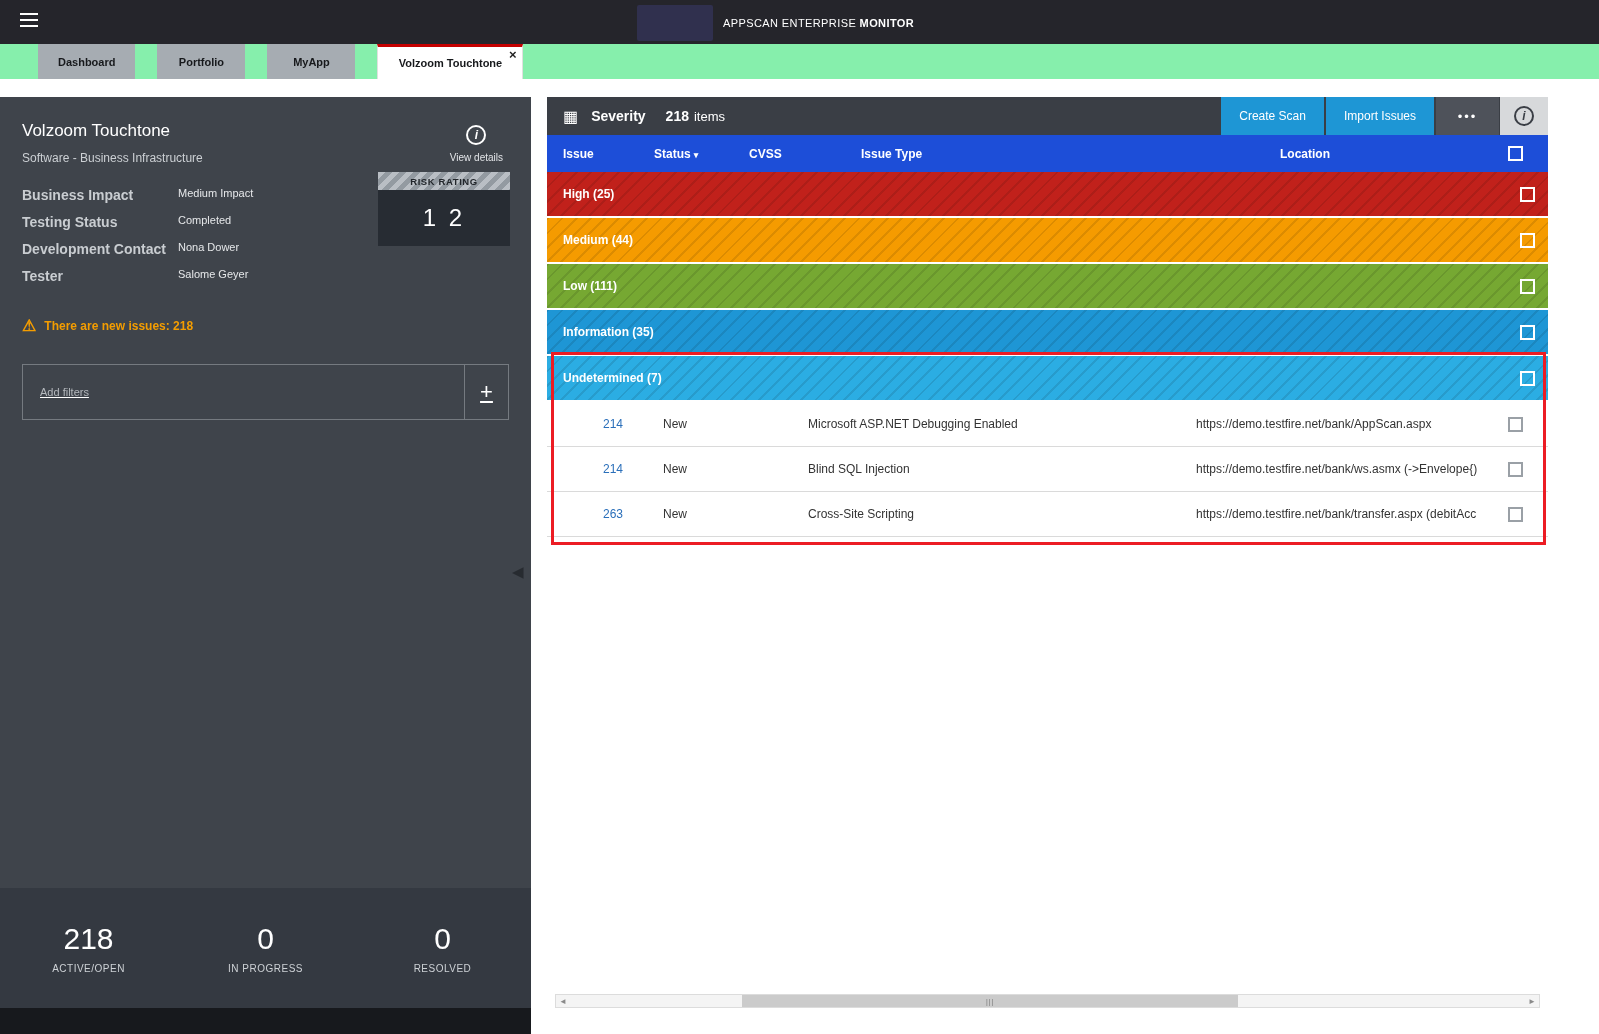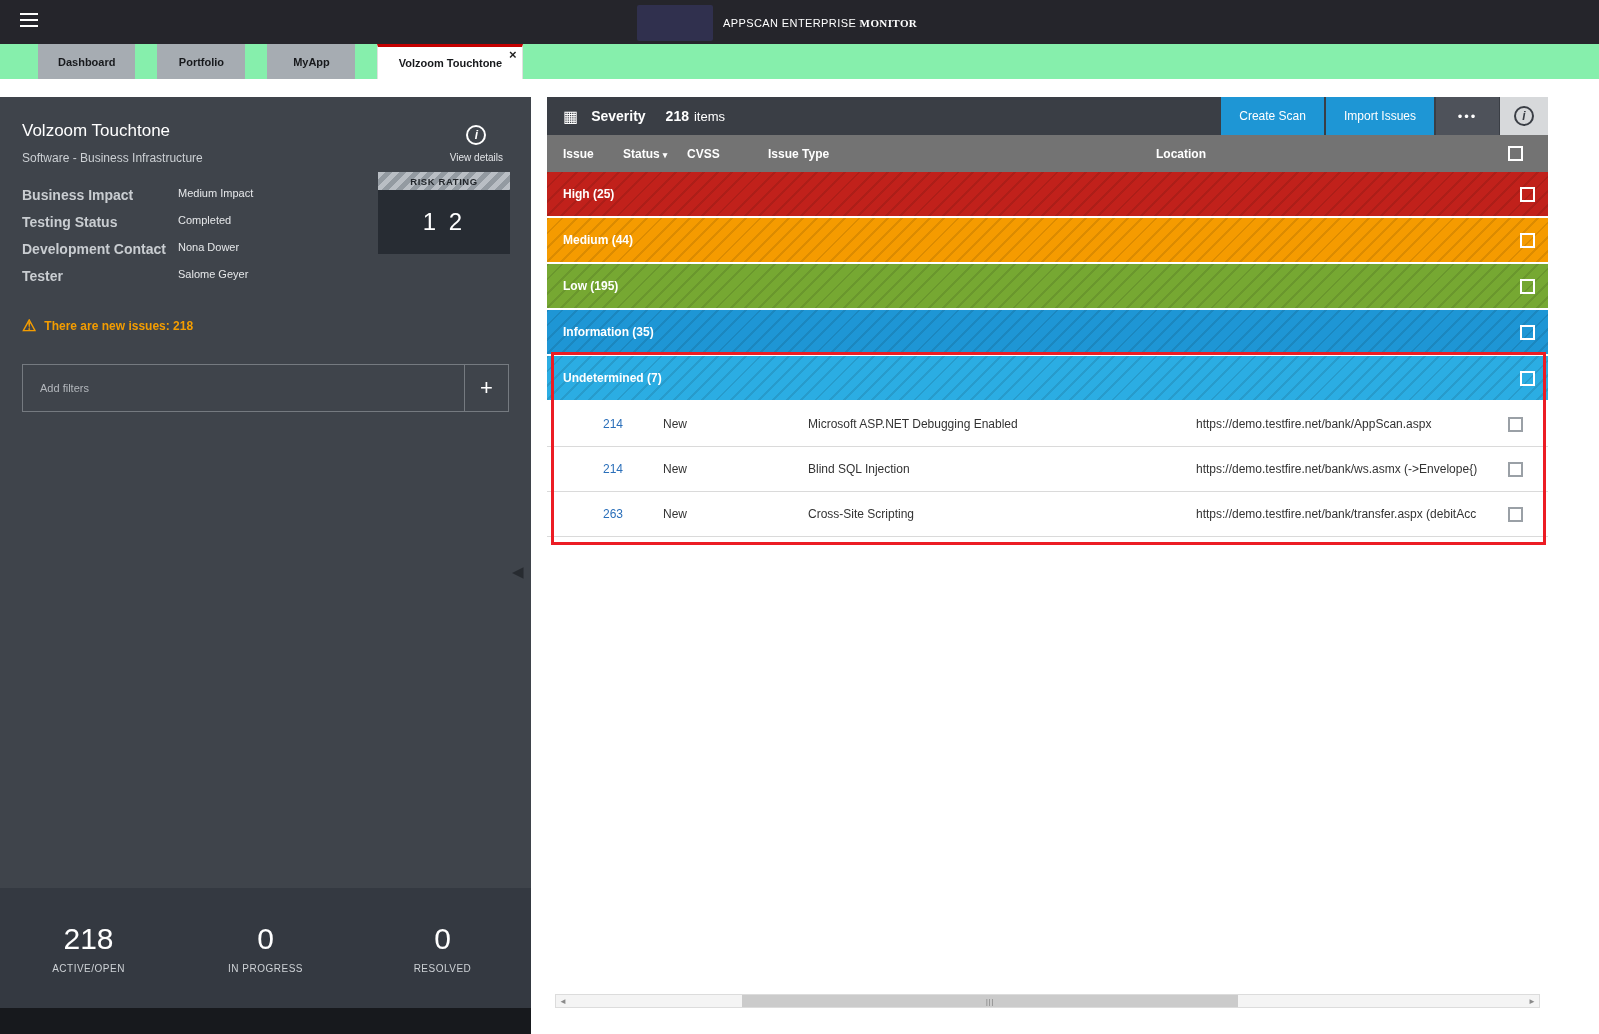--- a/index.html
+++ b/index.html
@@ -6,21 +6,21 @@
   body { font-family:"Liberation Sans", sans-serif; background:#ffffff; }
   .screen { position:relative; width:1599px; height:1034px; background:#ffffff; overflow:hidden; }
 
   
   .topbar { position:absolute; top:0; left:0; right:0; height:44px; background:#25252b; }
   .hamburger { position:absolute; left:20px; top:13px; width:20px; cursor:pointer; }
   .hamburger span { display:block; height:2px; background:#fff; margin-bottom:4px; width:18px; }
   .brand { position:absolute; left:637px; top:4px; height:38px; display:flex; align-items:center; gap:10px; }
   .logo-block { width:76px; height:36px; background:#30304e; border-radius:2px; }
   .brand-text { color:#fff; font-size:11px; letter-spacing:.4px; white-space:nowrap; }
-  .brand-text b { font-weight:700;font-family:Liberation Serif, serif; }
+  .brand-text b { font-weight:700; }
 
   
   .tabbar { position:absolute; top:44px; left:0; right:0; height:35px; background:#86efac; display:flex; padding-left:38px; gap:22px; }
   .tab { background:#a6acb2; min-width:88px; padding:0 20px; display:flex; align-items:center; justify-content:center; font-size:11px; font-weight:700; color:#17191c; cursor:pointer; }
   .tab.active { background:#fff; border-top:3px solid #c40000; border-left:1px solid #e0e0e0; border-right:1px solid #e0e0e0; position:relative; min-width:146px; }
   .tab-close { position:absolute; top:1px; right:6px; font-size:13px; font-weight:700; color:#222; line-height:13px; cursor:pointer; }
 
   
   .left-panel { position:absolute; top:97px; left:0; width:531px; bottom:0; background:#3f444b; color:#fff; }
   .panel-head { display:flex; justify-content:space-between; padding:24px 22px 0 22px; }
@@ -29,24 +29,24 @@
   .view-details { display:flex; flex-direction:column; align-items:center; gap:7px; padding-top:4px; margin-right:6px; }
   .info-circle { width:20px; height:20px; border:2px solid #fff; border-radius:50%; display:flex; align-items:center; justify-content:center; font-size:12px; font-weight:700; font-style:italic; color:#fff; cursor:pointer; }
   .vd-label { font-size:10px; color:#e3e5e8; cursor:pointer; }
   .fields { margin:22px 22px 0 22px; width:340px; }
   .frow { display:grid; grid-template-columns:156px 1fr; margin-bottom:11px; }
   .flabel { font-size:14px; font-weight:600; color:#c9cdd1; }
   .fvalue { font-size:11px; color:#e6e8ea; }
   .risk { position:absolute; right:21px; top:75px; width:132px; }
   .risk-label { height:18px; display:flex; align-items:center; justify-content:center; font-size:9.5px; font-weight:700; letter-spacing:.6px; color:#22262b;
     background:repeating-linear-gradient(135deg,#b9bec4 0 5px,#939aa1 5px 10px); }
-  .risk-value { height:64px; background:#272c33; display:flex; align-items:center; justify-content:center; font-size:24px; color:#fff; letter-spacing:3px; }
+  .risk-value { height:56px; background:#272c33; display:flex; align-items:center; justify-content:center; font-size:24px; color:#fff; letter-spacing:3px; }
   .alert { margin:34px 22px 0 22px; display:flex; align-items:center; gap:8px; color:#f49d00; font-size:12px; font-weight:700; }
   .warn-icon { font-size:16px; line-height:16px; }
-  .filter-box { margin:30px 22px 16px 22px; height:48px; border:1px solid #757a80; display:flex; }
+  .filter-box { margin:30px 22px 16px 22px; height:56px; border:1px solid #757a80; display:flex;text-decoration:underline; }
   .filter-box input { flex:1; background:transparent; border:none; outline:none; color:#e8eaec; font-size:11px; padding:0 17px; font-family:"Liberation Sans",sans-serif; }
   .filter-box input::placeholder { color:#b4b8bd; }
   .filter-add { width:44px; border:none; border-left:1px solid #757a80; background:transparent; color:#fff; font-size:22px; font-weight:300; cursor:pointer; }
   .stats { position:absolute; left:0; right:0; bottom:26px; height:120px; background:#343941; display:flex; align-items:center; text-align:center; }
   .stat { flex:1; }
   .stat-num { font-size:30px; font-weight:400; color:#fff; }
   .stat-label { font-size:10px; color:#ced2d6; margin-top:7px; letter-spacing:.5px; }
   .panel-footer { position:absolute; left:0; right:0; bottom:0; height:26px; background:#17191d; }
   .collapse-handle { position:absolute; left:512px; top:563px; font-size:15px; color:#272b30; cursor:pointer; }
 
@@ -57,21 +57,21 @@
   .tb-title { font-size:14px; font-weight:700; margin-right:20px; }
   .tb-count { font-size:14px; font-weight:700; margin-right:5px; }
   .tb-items { font-size:13px; }
   .tb-actions { margin-left:auto; display:flex; align-self:stretch; }
   .btn-blue { border:none; background:#1e96d5; color:#fff; font-size:12px; padding:0 18px; margin-left:2px; cursor:pointer; font-family:"Liberation Sans",sans-serif;text-align:right; }
   .btn-more { border:none; background:#4e525a; color:#fff; width:63px; font-size:13px; letter-spacing:2px; margin-left:2px; cursor:pointer; }
   .tb-info { width:48px; background:#d7d9db; display:flex; align-items:center; justify-content:center; margin-left:1px; }
   .info-circle.dark { border-color:#3a3e45; color:#3a3e45; }
 
   .tgrid { display:grid; grid-template-columns:60px 64px 81px 388px 1fr 40px; align-items:center; padding-left:16px; }
-  .thead { height:37px; background:#737373; color:#fff; font-size:12px; font-weight:700; }
+  .thead { height:37px; background:#1d4ed8; color:#fff; font-size:12px; font-weight:700;gap:31px; }
   .sort { font-size:9px; margin-left:3px; }
 
   .grow { height:44px; margin-bottom:2px; display:flex; align-items:center; padding:0 13px 0 16px; color:#fff; font-size:12px; font-weight:700;
     background-image:repeating-linear-gradient(135deg, rgba(0,0,0,0.10) 0px, rgba(0,0,0,0.10) 2px, transparent 2px, transparent 10px); cursor:pointer; }
   .sev-high { background-color:#c1211b; }
   .sev-medium { background-color:#f59b00; }
   .sev-low { background-color:#76a832; }
   .sev-info { background-color:#1e96d5; }
   .sev-und { background-color:#2bade3; }
   .cb { width:15px; height:15px; display:inline-block; cursor:pointer; }
@@ -224,21 +224,21 @@
     <div>
       <div class="grow sev-high">
         <span>High (25)</span>
         <span class="cb cb-white"></span>
       </div>
       <div class="grow sev-medium">
         <span>Medium (44)</span>
         <span class="cb cb-white"></span>
       </div>
       <div class="grow sev-low">
-        <span>Low (195)</span>
+        <span>Low (111)</span>
         <span class="cb cb-white"></span>
       </div>
       <div class="grow sev-info">
         <span>Information (35)</span>
         <span class="cb cb-white"></span>
       </div>
       <div class="grow sev-und">
         <span>Undetermined (7)</span>
         <span class="cb cb-white"></span>
       </div>

